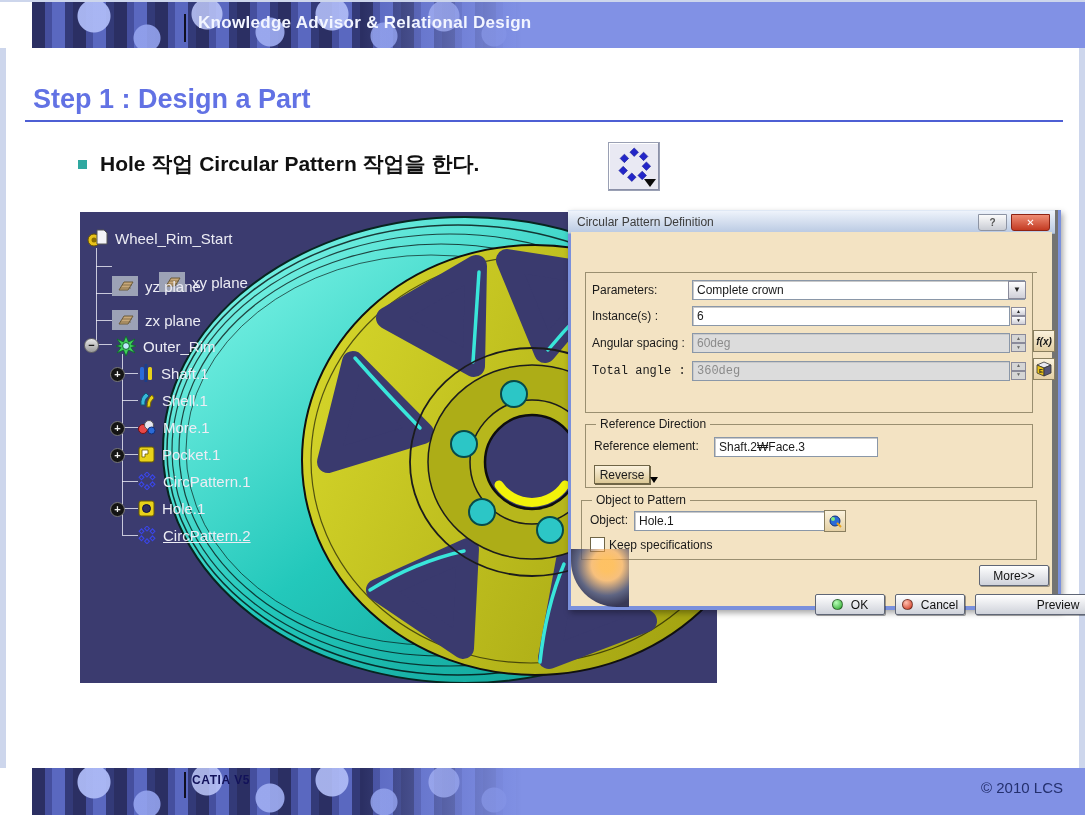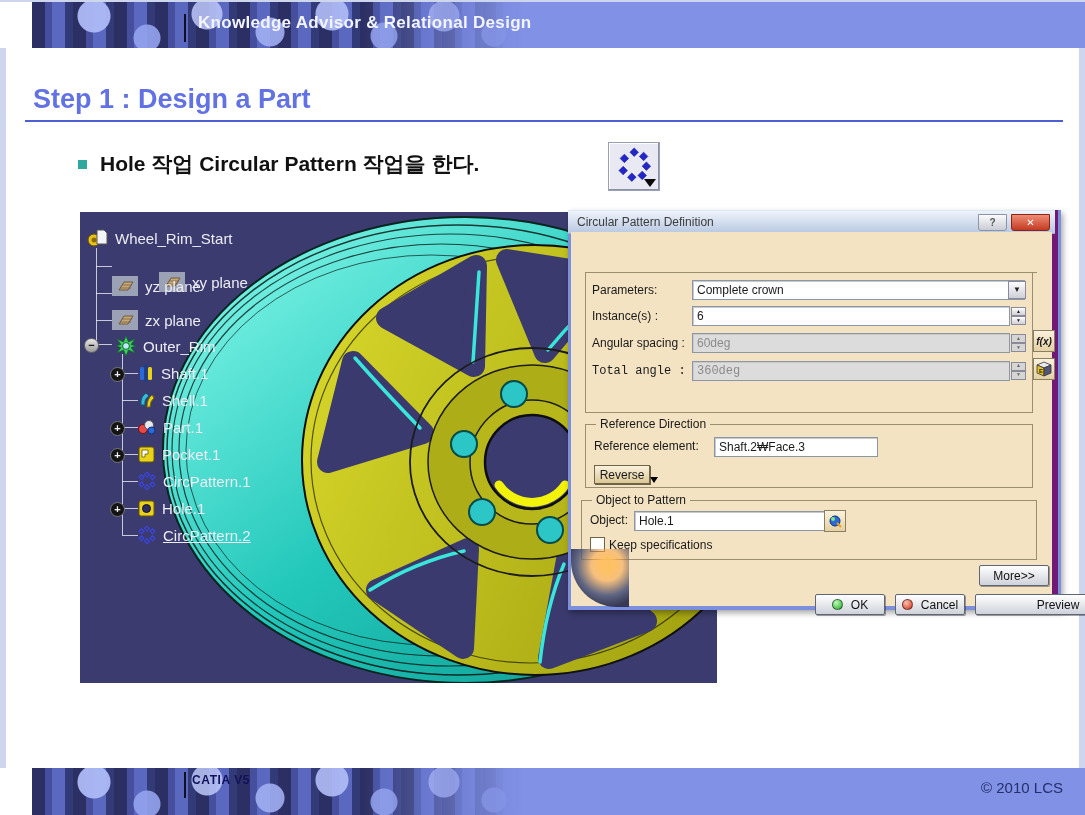--- a/index.html
+++ b/index.html
@@ -50,21 +50,21 @@
   .underlined{text-decoration:underline;}
   .expander{position:absolute;width:13px;height:13px;border-radius:50%;z-index:4;
     display:flex;align-items:center;justify-content:center;font-size:11px;line-height:11px;font-weight:bold;}
   .exp-plus{background:#141414;color:#f0f0f0;border:1px solid #777;}
   .exp-minus{background:linear-gradient(#e8e8e8,#9a9a9a);color:#111;border:1px solid #666;}
   .plane-chip{width:26px;height:20px;background:#9ca2b6;display:flex;align-items:center;justify-content:center;}
 
   
   #dialog{position:absolute;left:568px;top:210px;width:487px;height:396px;z-index:10;
     border-left:3px solid #7a90dc;border-right:3px solid #7a90dc;border-bottom:4px solid #7a90dc;
-    box-shadow:2px 3px 6px rgba(0,0,0,.35);background:#701a75;}
+    box-shadow:2px 3px 6px rgba(0,0,0,.35);background:#737373;}
   #dialog-titlebar{position:absolute;left:-3px;top:0;width:487px;height:22px;
     background:linear-gradient(#eef3fb,#b9c9e2);border-bottom:1px solid #9db0cc;border-top:1px solid #dfe8f5;}
   #dialog-title{position:absolute;left:9px;top:4px;font-size:12px;color:#3c3c3c;}
   .titlebtn{position:absolute;top:3px;height:15px;border-radius:0 0 3px 3px;font-size:10px;font-weight:bold;
     display:flex;align-items:center;justify-content:center;}
   #dialog-help{left:410px;width:27px;background:linear-gradient(#fbfbfb,#c9ccd4);border:1px solid #8d94a4;color:#555;}
   #dialog-close{left:443px;width:37px;background:linear-gradient(#ef8d75,#c33a22);border:1px solid #8d2314;color:#fff;}
   #dialog-body{position:absolute;left:0;top:22px;width:481px;height:374px;background:#f3e3c3;font-size:12px;color:#1a1a1a;}
 
   .tabs{position:absolute;left:20px;top:15px;display:flex;}
@@ -292,21 +292,21 @@
         <span>Shell.1</span>
     </div>
     <div class="trow" style="left:58px;top:205px;">
       <span class="ticon">
         <svg width="18" height="18">
             <circle cx="5" cy="11" r="4.5" fill="#e84848" stroke="#7a1010"></circle>
             <circle cx="11" cy="7" r="4.5" fill="#e8e8f0" stroke="#555"></circle>
             <circle cx="13.5" cy="12.5" r="3.5" fill="#2a6ad8" stroke="#10307a"></circle>
           </svg>
       </span>
-        <span>Part.1</span>
+        <span>More.1</span>
     </div>
     <div class="trow" style="left:58px;top:232px;">
       <span class="ticon">
         <svg width="17" height="17">
             <rect x="1" y="1" width="15" height="15" rx="2" fill="#e8d21a" stroke="#6a5a00"></rect>
             <path d="M4 4 h6 v4 h-3 v3 h-3 z" fill="#ffffff" stroke="#6a5a00" stroke-width="0.8"></path>
           </svg>
       </span>
         <span>Pocket.1</span>
     </div>

